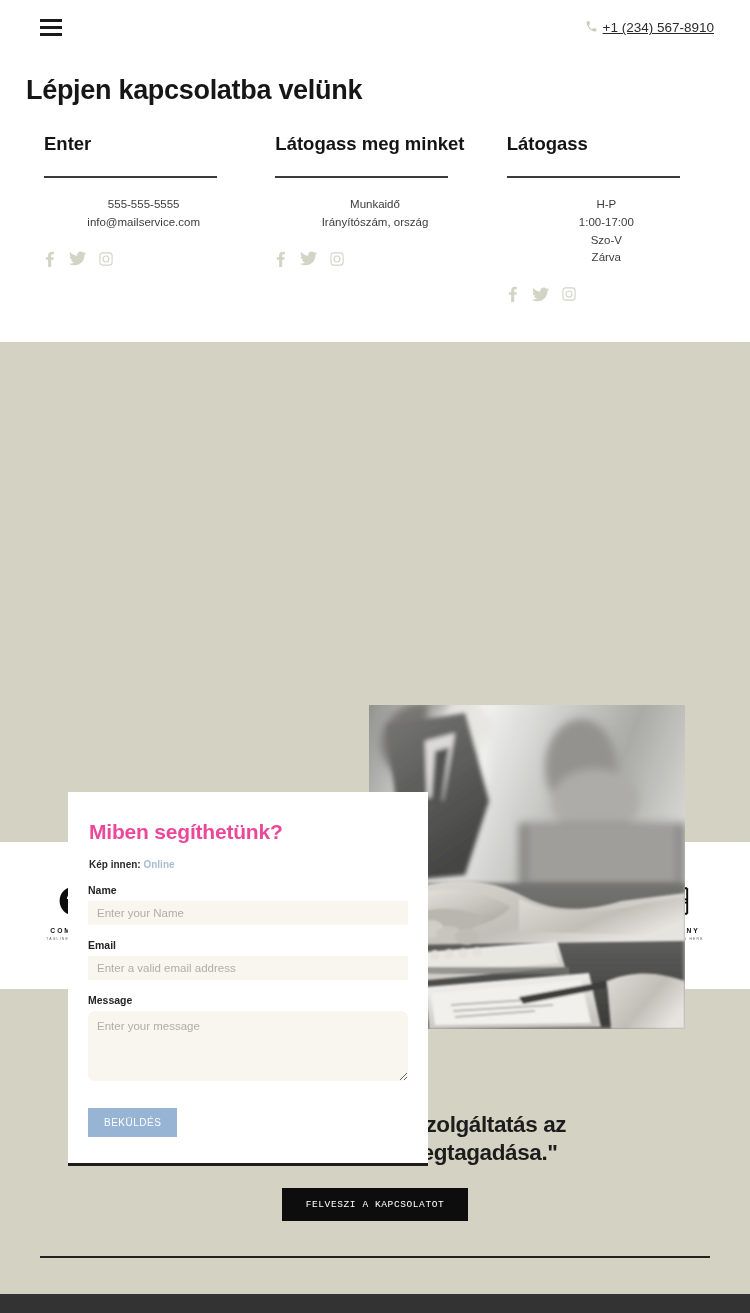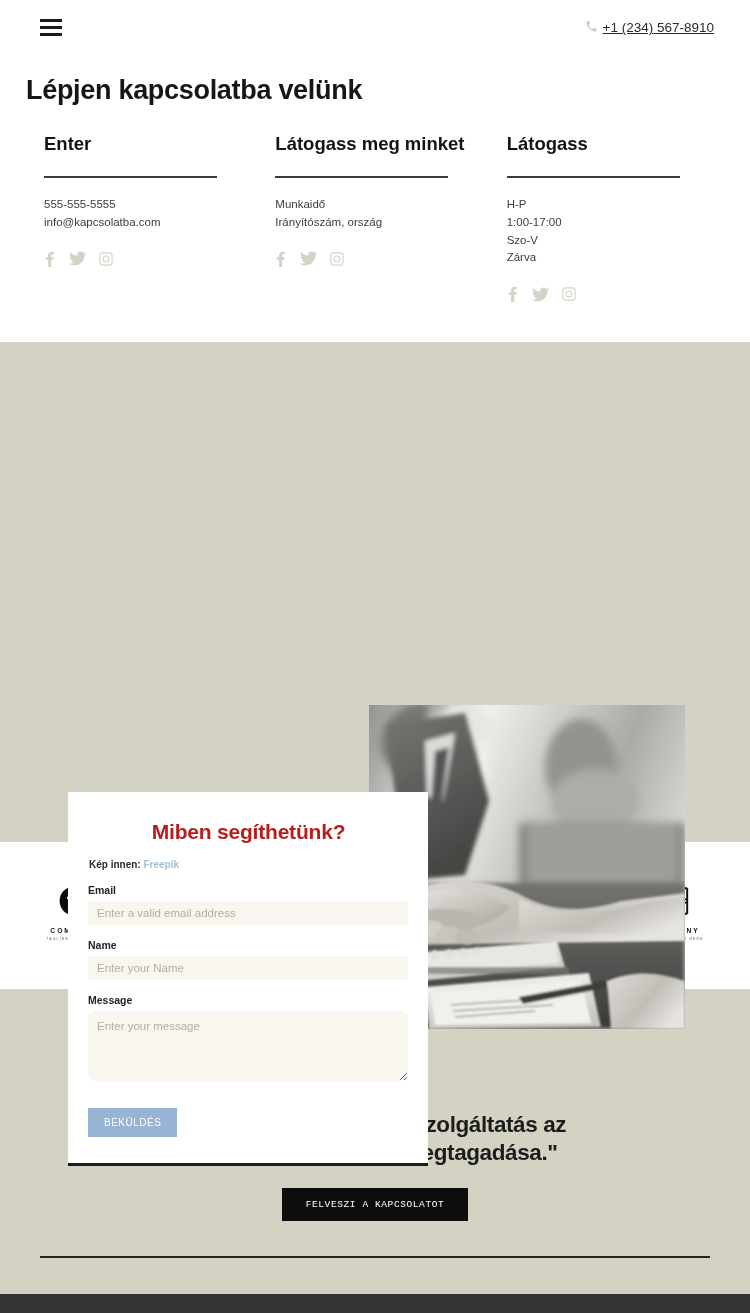--- a/index.html
+++ b/index.html
@@ -59,20 +59,21 @@
     height: 2px;
     background: #3a3a3a;
     margin-top: 18px;
     width: 173px;
   }
   .ccol-body {
     margin-top: 18px;
     font-size: 11.5px;
     color: #3c3c3c;
     line-height: 1.55;
+    text-align: center;
   }
   .socials {
     margin-top: 19px;
     display: flex;
     gap: 13px;
     align-items: center;
   }
   .socials svg { display:block; }
   .soc { color: #d4d4c6; cursor: pointer; }
 
@@ -99,24 +100,23 @@
     left: 68px;
     top: 450px;
     width: 360px;
     background: #ffffff;
     border-bottom: 3px solid #1d1d1d;
     padding: 28px 20px 26px 20px;
   }
   .form-title {
     font-size: 21px;
     font-weight: 700;
-    color: #b91c1c;
+    color: #ec4899;
     letter-spacing: -0.2px;
     padding-left: 1px;
-    text-align: center;
   }
   .credit {
     margin-top: 15px;
     font-size: 10px;
     font-weight: 700;
     color: #2b2b2b;
     padding-left: 1px;
   }
   .credit a { color: #a8bdd4; text-decoration: none; font-weight: 700; }
 
@@ -249,21 +249,21 @@
 
 <h1 class="page-title">Lépjen kapcsolatba velünk</h1>
 
 <div class="contact-cols">
 
   <div class="ccol">
     <div class="ccol-h">Enter</div>
     <div class="ccol-rule"></div>
     <div class="ccol-body">
       <div>555-555-5555</div>
-      <div>info@kapcsolatba.com</div>
+      <div>info@mailservice.com</div>
     </div>
     <div class="socials">
       <span class="soc">
           <svg width="12" height="16" viewBox="0 0 12 20" fill="currentColor">
             <path d="M7.5 20V11h2.8l.4-3.2H7.5V5.7c0-.9.3-1.6 1.6-1.6h1.8V1.1C10.5 1.1 9.4 1 8.1 1 5.4 1 3.6 2.6 3.6 5.4v2.4H.8V11h2.8v9h3.9z"></path>
           </svg>
         </span>
       <span class="soc">
           <svg width="17" height="15" viewBox="0 0 22 19" fill="currentColor">
             <path d="M22 2.3c-.8.4-1.7.6-2.6.8.8-.5 1.4-1.3 1.7-2.2-.8.5-1.7.8-2.7 1C17.6 1 16.4.4 15.1.4c-2.5 0-4.5 2-4.5 4.5 0 .4 0 .7.1 1C6.9 5.7 3.7 3.9 1.5 1.2c-.4.7-.6 1.5-.6 2.3 0 1.6.8 3 2 3.8-.7 0-1.4-.2-2-.5 0 2.2 1.6 4.1 3.6 4.5-.3.1-.7.1-1.1.1-.3 0-.5 0-.8-.1.6 1.8 2.2 3.1 4.2 3.1-1.5 1.2-3.5 1.9-5.6 1.9-.4 0-.8 0-1.2-.1 2 1.3 4.5 2.1 7.1 2.1 8.4 0 13-7 13-13v-.6c.9-.6 1.7-1.4 2.3-2.3z"></path>
@@ -427,31 +427,31 @@
         <path d="M238 276 C268 264 292 268 316 276 L316 324 L242 324 Z" fill="url(#skinB)"></path>
       </g>
       <rect width="316" height="324" fill="#f5f5f2" opacity="0.06"></rect>
     </svg>
   </div>
 
   <div class="form-card">
     <div class="form-title">Miben segíthetünk?</div>
     <div class="credit">
       <span>Kép innen:</span>
-      <a href="#">Freepik</a>
+      <a href="#">Online</a>
+    </div>
+
+    <div class="field">
+      <label class="field-label">Name</label>
+      <input type="text" placeholder="Enter your Name" style="">
     </div>
 
     <div class="field">
       <label class="field-label">Email</label>
       <input type="email" placeholder="Enter a valid email address" style="">
-    </div>
-
-    <div class="field">
-      <label class="field-label">Name</label>
-      <input type="text" placeholder="Enter your Name" style="">
     </div>
 
     <div class="field">
       <label class="field-label">Message</label>
       <textarea placeholder="Enter your message" style=""></textarea>
     </div>
 
     <button class="submit-btn">BEKÜLDÉS</button>
   </div>
 </div>

